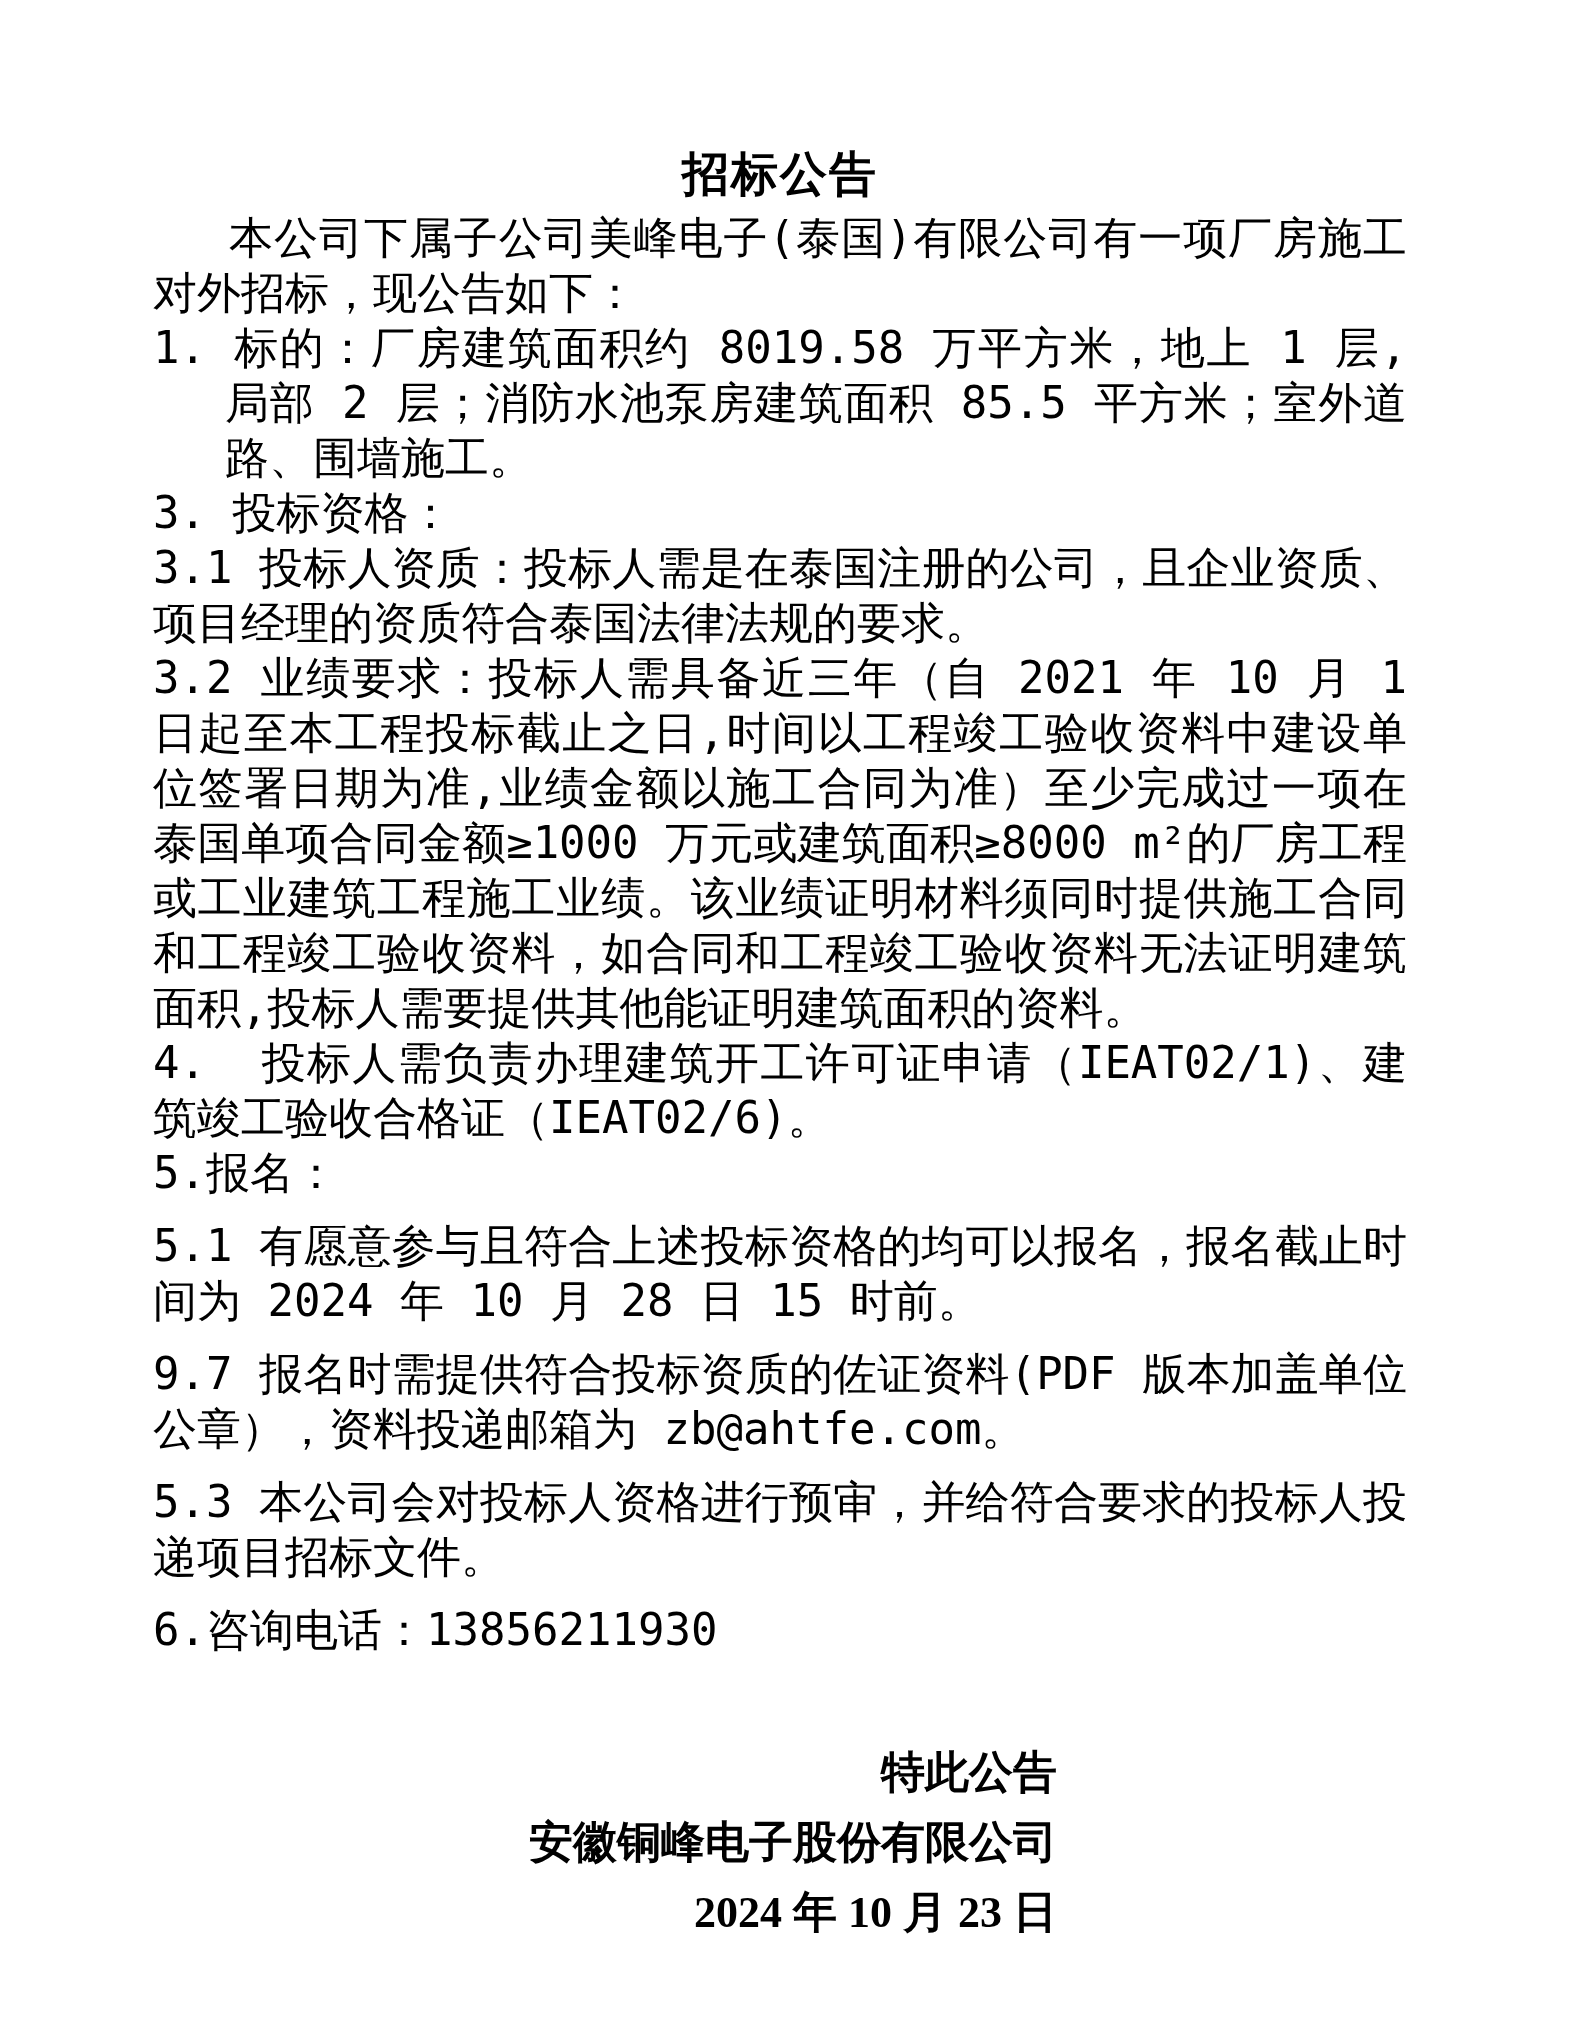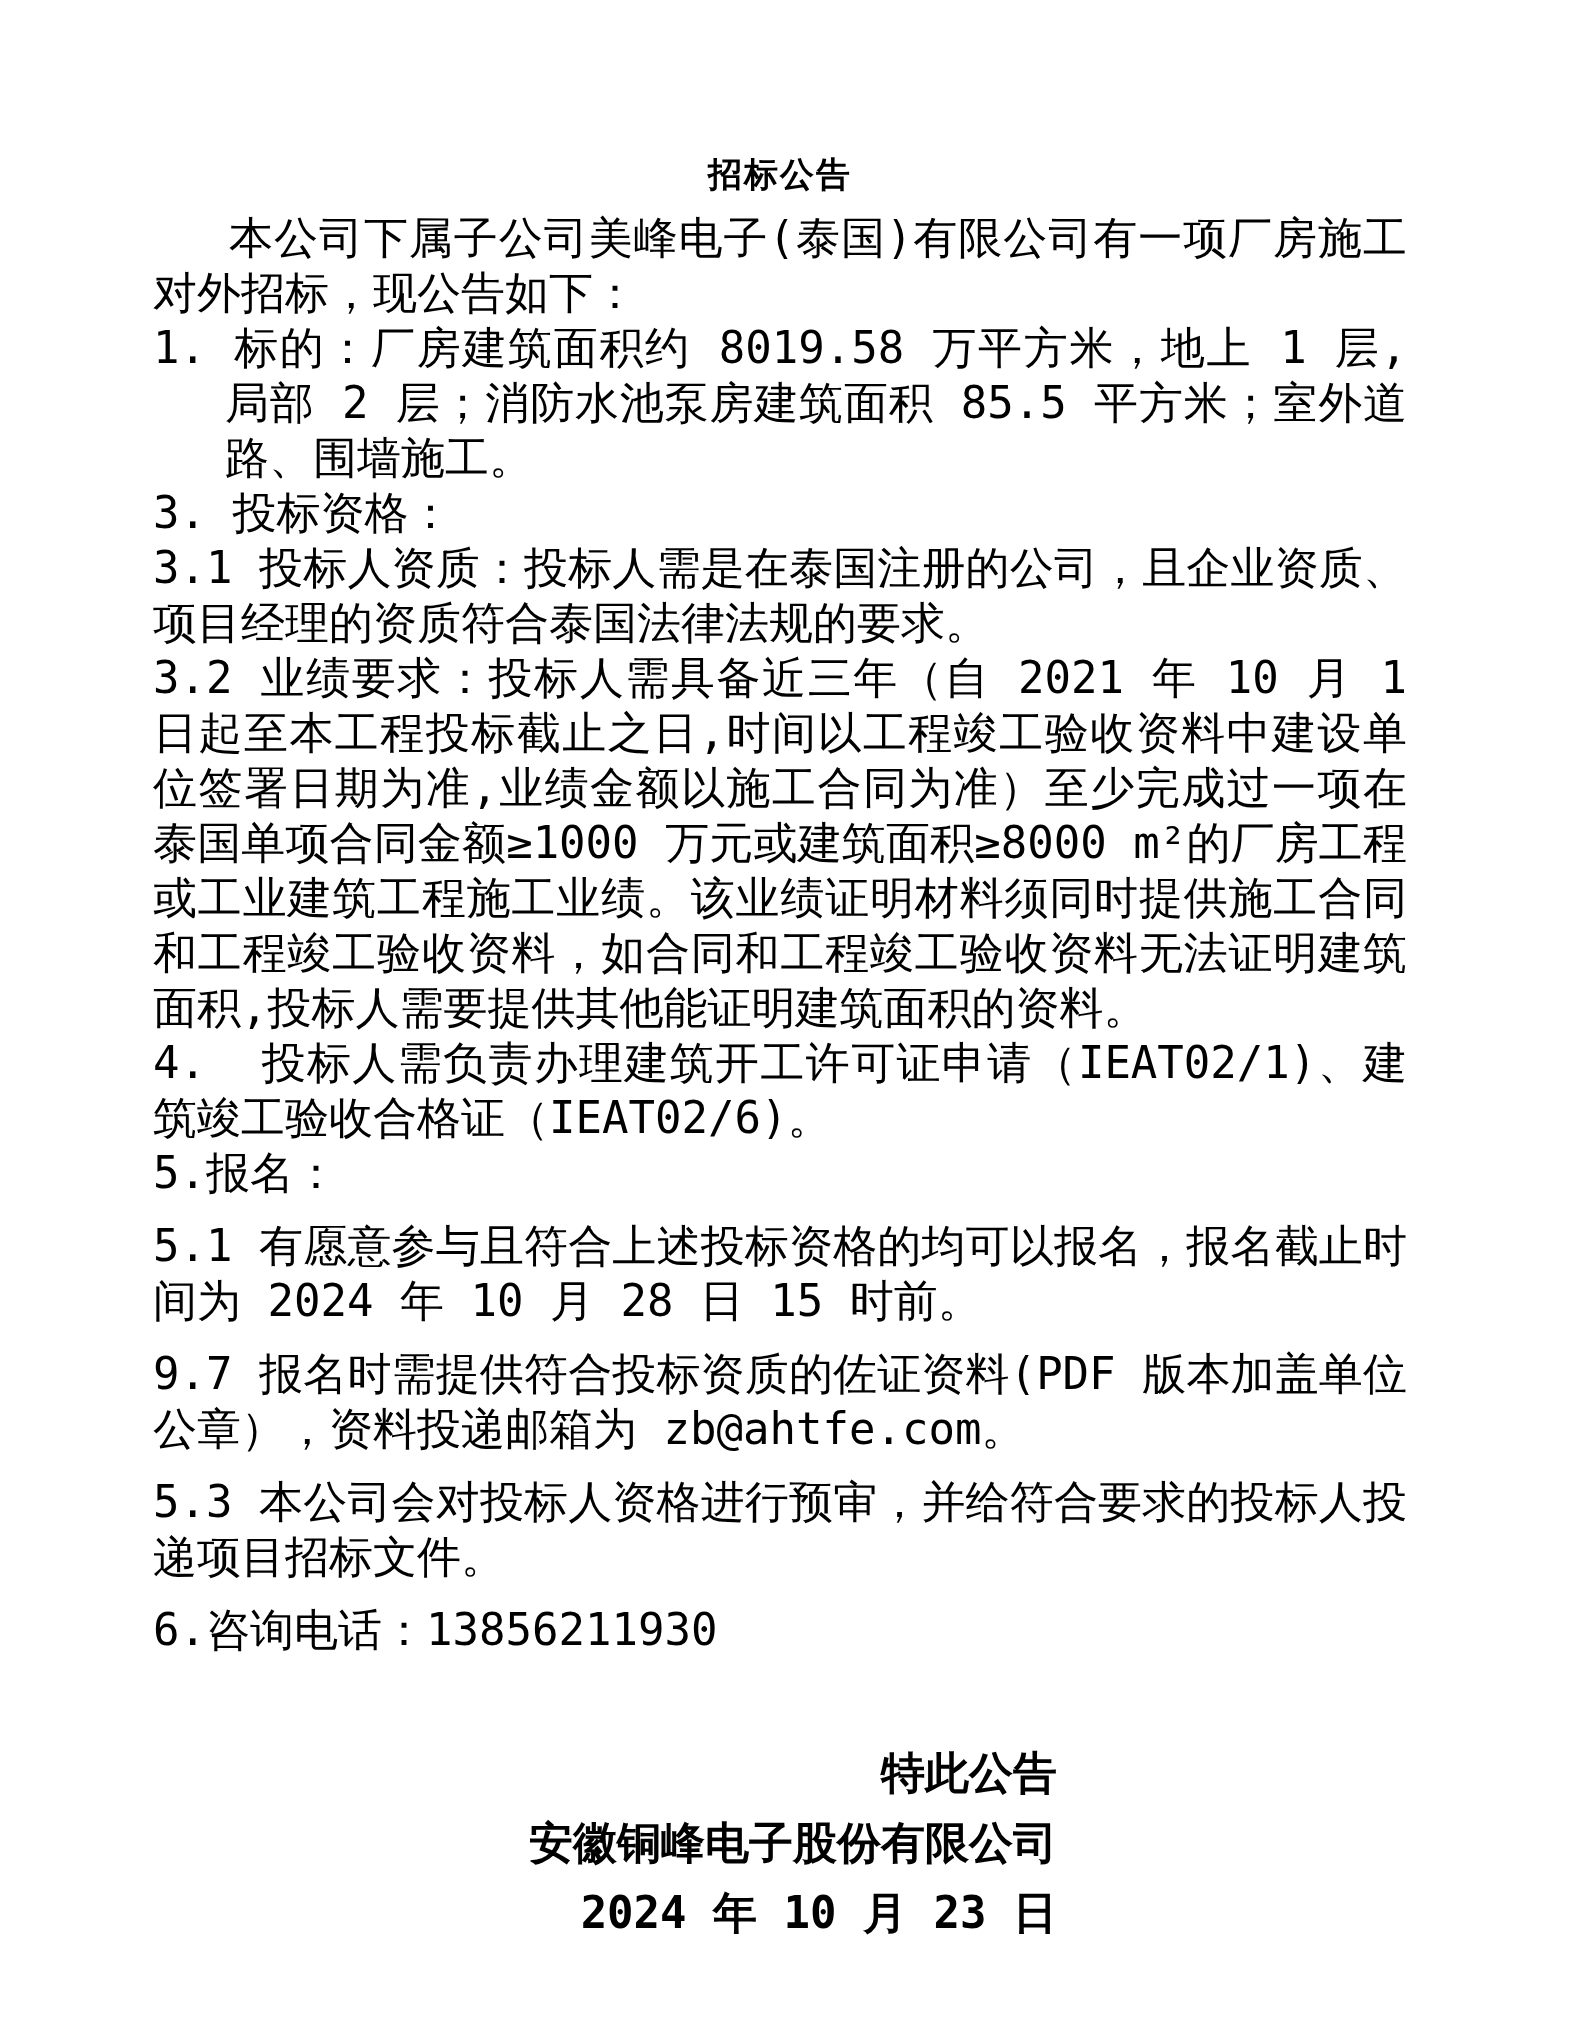--- a/index.html
+++ b/index.html
@@ -17,21 +17,21 @@
   .page {
     box-sizing: border-box;
     width: 1587px;
     height: 2034px;
     padding: 148px 180px 0 153px;
   }
   .doc-title {
     text-align: center;
     font-family: "DejaVu Sans", sans-serif;
     font-weight: bold;
-    font-size: 34px;
+    font-size: 47px;
     line-height: 52px;
     margin: 0 0 10px 0;
     letter-spacing: 2px;
   }
   p.line {
     margin: 0;
     font-size: 44px;
     line-height: 55px;
     text-align: justify;
   }
@@ -43,20 +43,21 @@
     text-indent: -72px;
   }
   p.sp {
     margin-top: 18px;
   }
   .footer {
     margin-top: 88px;
     text-align: right;
     padding-right: 350px;
     font-weight: bold;
+    font-family: Liberation Serif, serif;
   }
   .footer p.line {
     margin-top: 15px;
     text-align: right;
   }
 </style>
 </head>
 <body>
 
 <div class="page">

